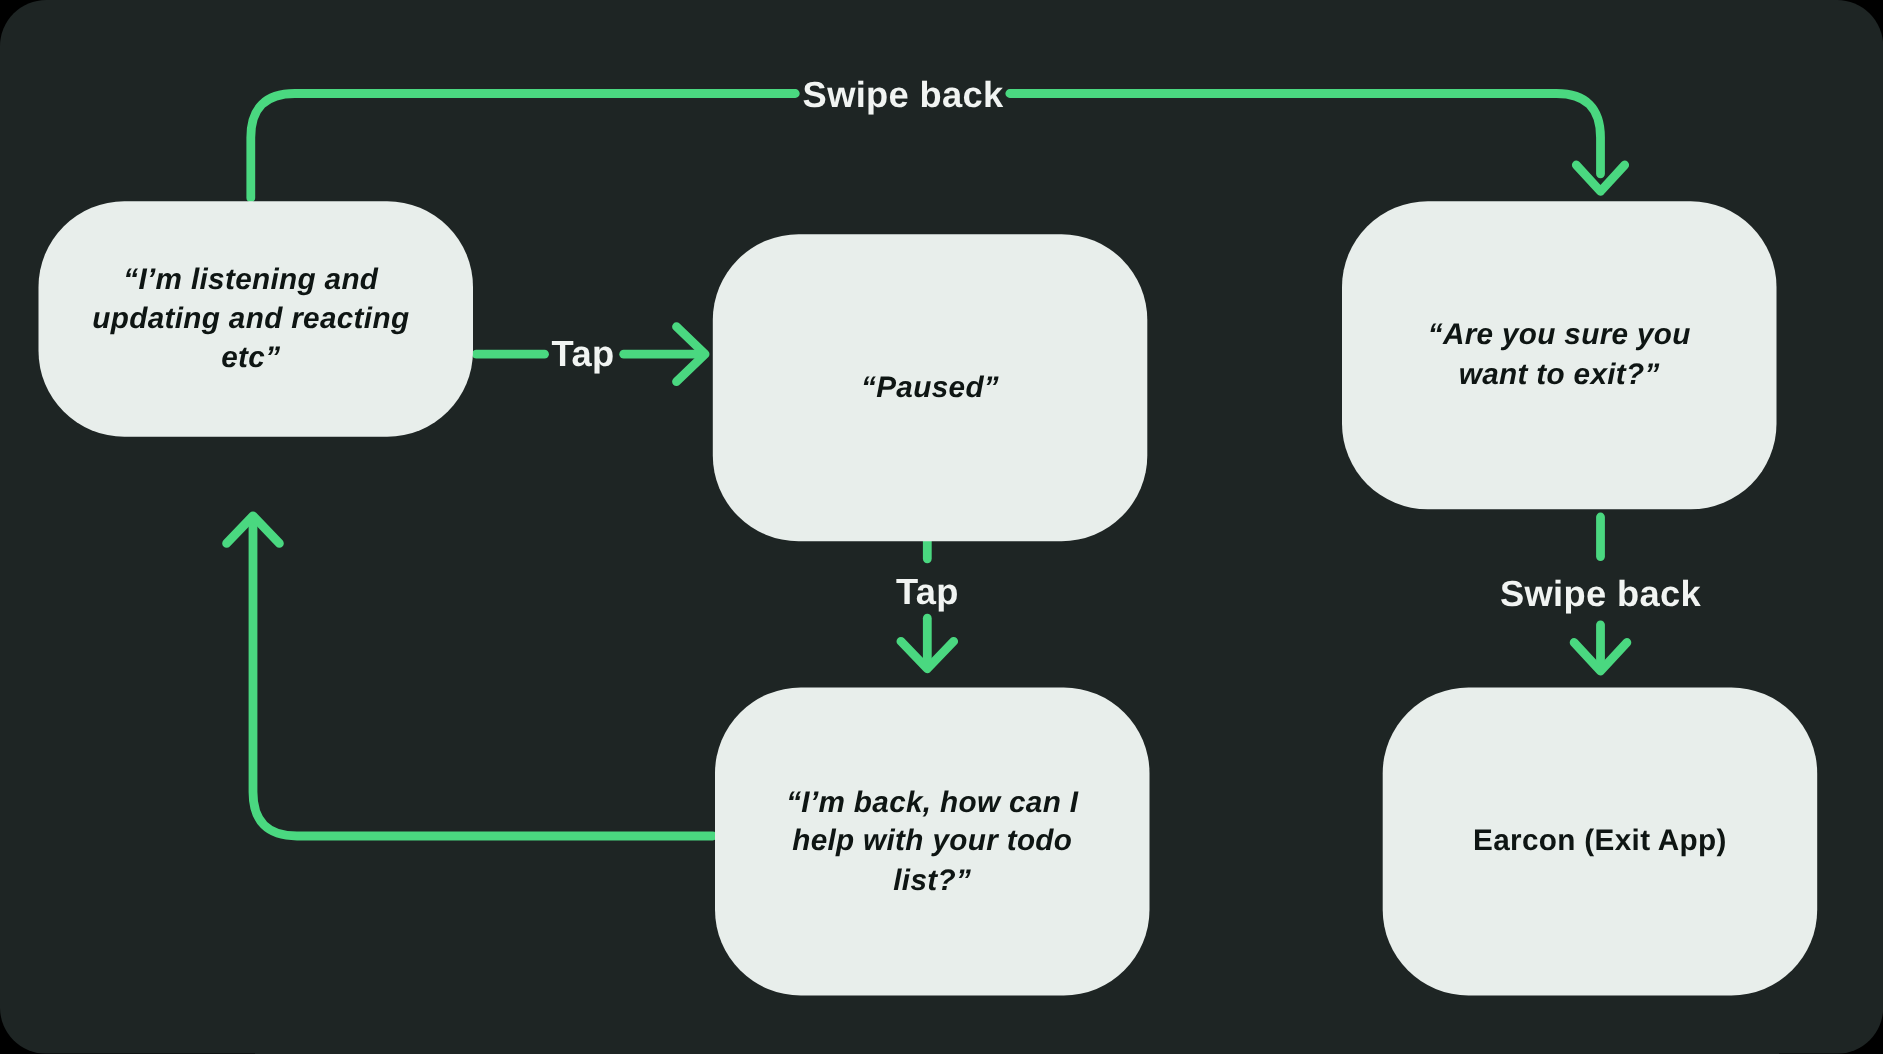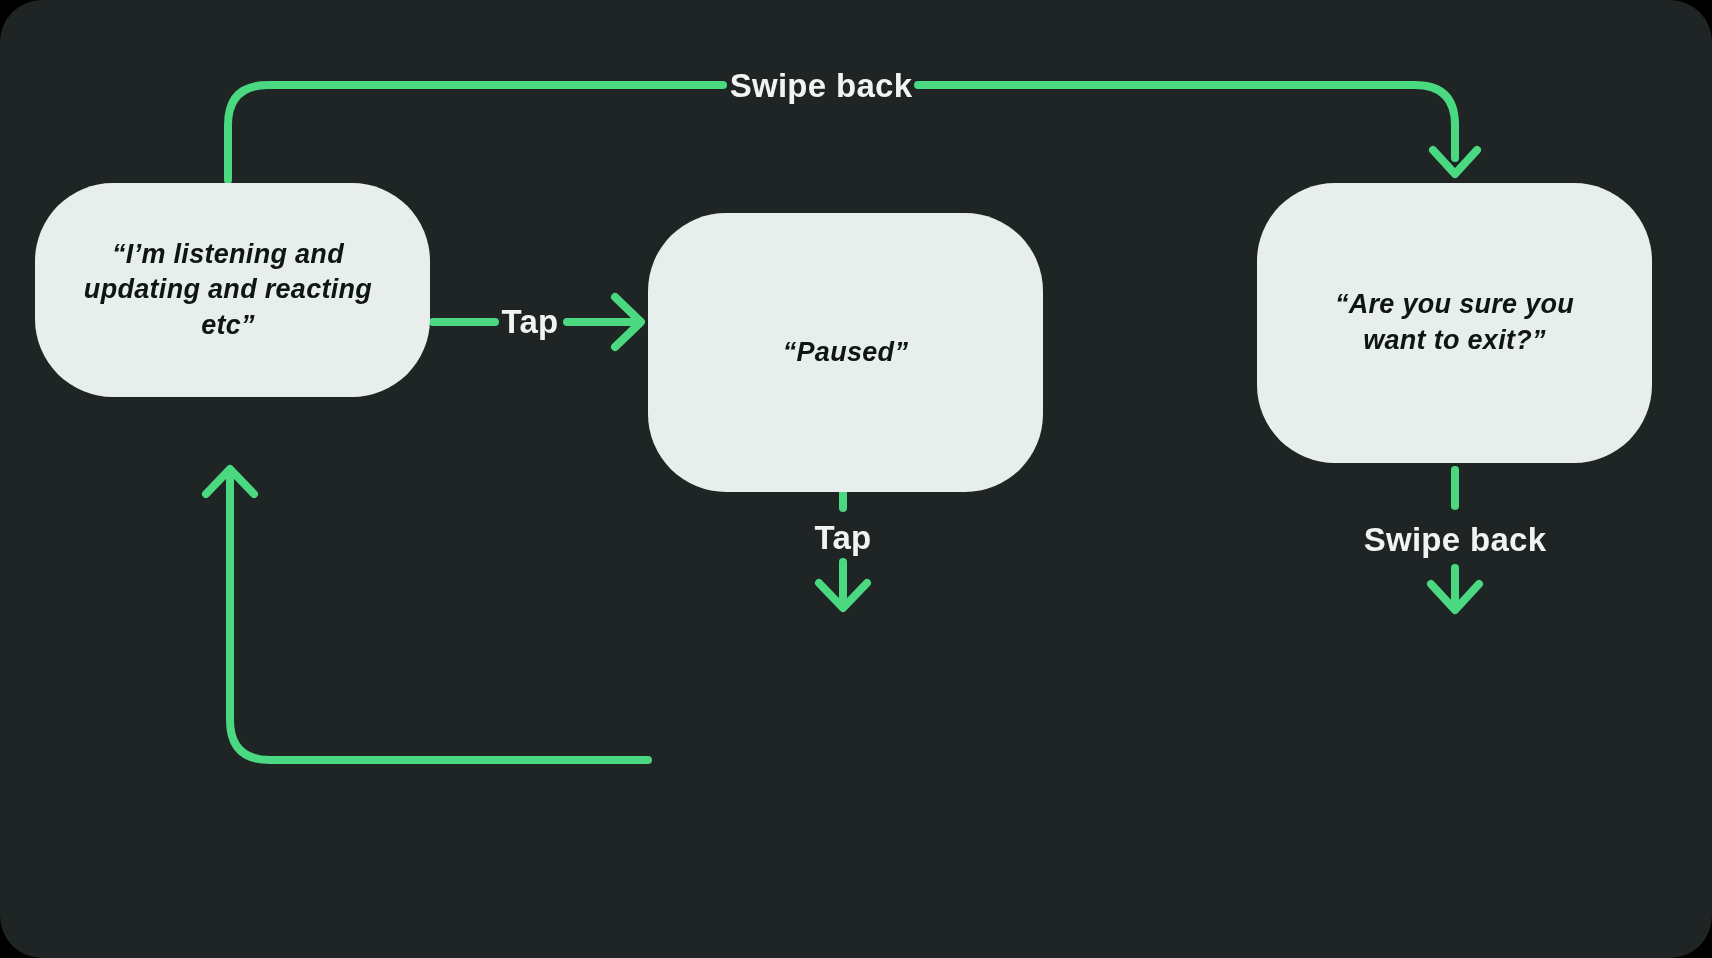--- a/index.html
+++ b/index.html
@@ -92,26 +92,34 @@
   <div class="node quote" style="left:35px; top:183px; width:395px; height:214px;padding-left:13px;">
     <p class="node-text">“I’m listening and
 updating and reacting
 etc”</p>
   </div>
 
   <div class="node quote" style="left:648px; top:183px; width:395px; height:279px;margin-top:30px;">
     <p class="node-text">“Paused”</p>
   </div>
 
-  <div class="node quote" style="left:1257px; top:183px; width:395px; height:280px;">
+  <div class="node quote" style="left:1220px; top:183px; width:395px; height:280px;">
     <p class="node-text">“Are you sure you
 want to exit?”</p>
   </div>
 
+  <div class="node quote" style="left:650px; top:625px; width:395px; height:280px;">
+    <p class="node-text">“I’m back, how can I
+help with your todo
+list?”</p>
+  </div>
 
+  <div class="node" style="left:1257px; top:625px; width:395px; height:280px;">
+    <p class="node-text">Earcon (Exit App)</p>
+  </div>
 
   <div class="edge-label" style="left:821px; top:86px;">Swipe back</div>
 
   <div class="edge-label" style="left:530px; top:322px;">Tap</div>
 
   <div class="edge-label" style="left:843px; top:538px;">Tap</div>
 
   <div class="edge-label" style="left:1455px; top:540px;">Swipe back</div>
 
 </div>

